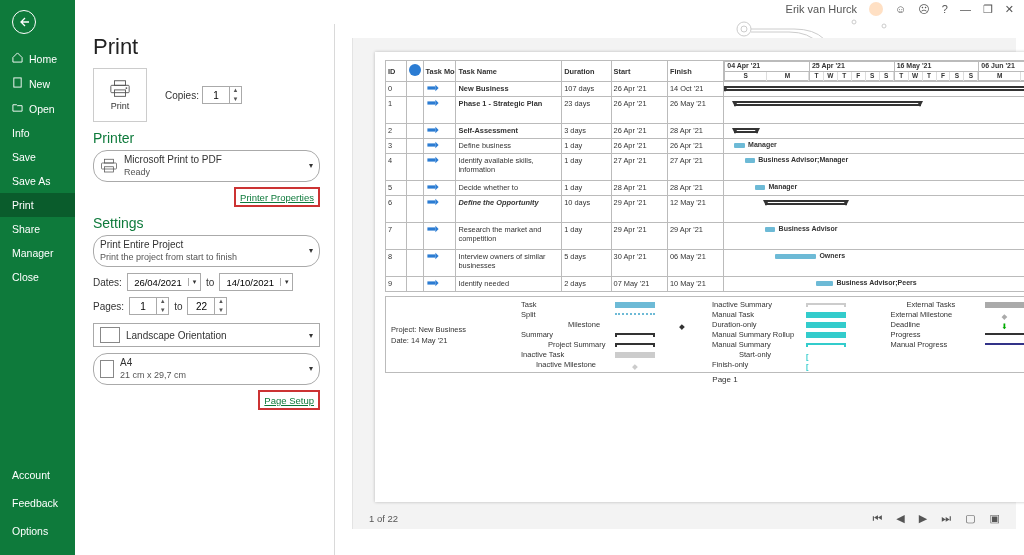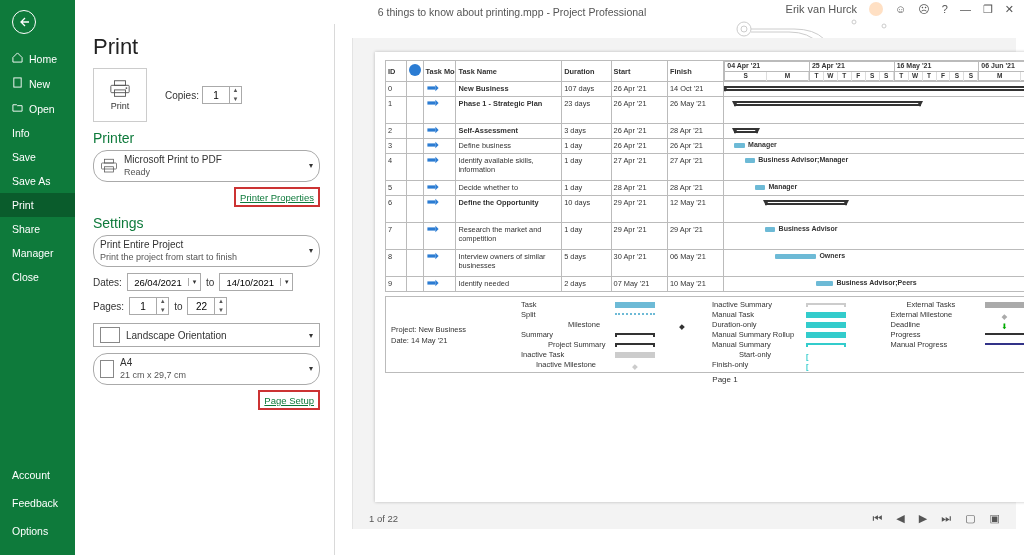--- a/index.html
+++ b/index.html
@@ -82,21 +82,20 @@
   .page-lbl { text-align:center; font-size:8px; margin-top:2px;}
 
   
   .preview-foot { position:absolute; bottom:4px; left:16px; right:16px; font-size:9.5px; color:#555; display:flex; justify-content:space-between; align-items:center;}
   .preview-foot .nav { display:flex; gap:14px; font-size:11px; align-items:center;}
 </style>
 </head>
 <body>
 
 <div class="title-bar">
-  <span class="doc-title">6 things to know about printing.mpp  -  Project Professional</span>
   <div class="right">
     <span>Erik van Hurck</span>
     <span class="avatar"></span>
     <span class="icon">☺</span>
     <span class="icon">☹</span>
     <span class="icon">?</span>
     <span class="icon">—</span>
     <span class="icon">❐</span>
     <span class="icon">✕</span>
   </div>
@@ -435,21 +434,21 @@
               </div>
             </td>
           </tr>
           <tr class="bold">
             <td>6</td>
             <td></td>
             <td><span class="mode-ico"><svg viewBox="0 0 16 10">
                   <rect x="1" y="3" width="10" height="4" fill="#2b7cd3"></rect>
                   <path d="M11 1 L15 5 L11 9 Z" fill="#2b7cd3"></path>
                 </svg></span></td>
-            <td class="tn" style="white-space: normal;">Define the Opportunity</td>
+            <td class="tn" style="white-space: normal; font-style: italic;">Define the Opportunity</td>
             <td>10 days</td>
             <td>29 Apr '21</td>
             <td>12 May '21</td>
             <td style="padding: 0px;">
               <div class="gantt-cell" style="height: 26px;">
                 <div class="brk" style="left: 12%; width: 24%; top: 4px;"></div>
               </div>
             </td>
           </tr>
           <tr>

